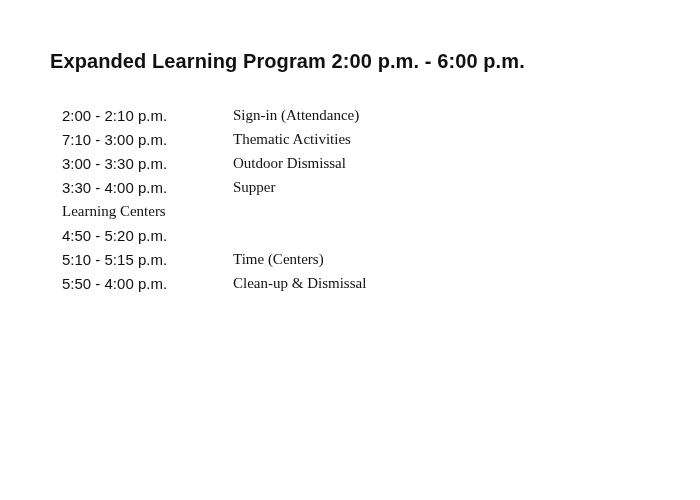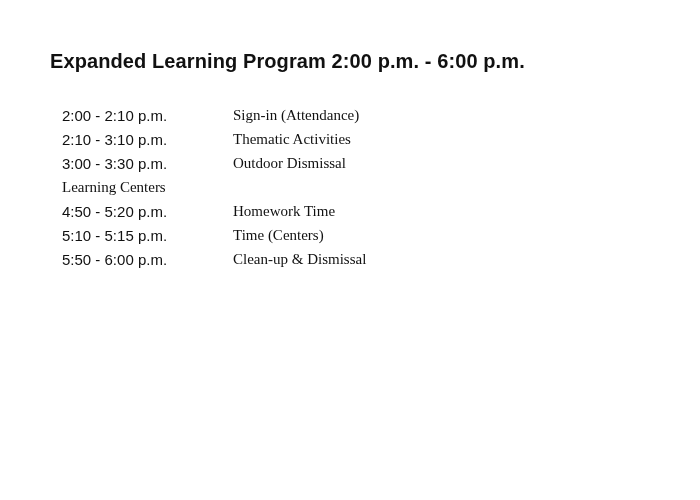--- a/index.html
+++ b/index.html
@@ -52,36 +52,39 @@
 
 <div class="page">
   <h1 class="doc-title">Expanded Learning Program 2:00 p.m. - 6:00 p.m.</h1>
 
   <div class="schedule">
       <div class="row">
         <div class="time">2:00 - 2:10 p.m.</div>
         <div class="activity">Sign-in (Attendance)</div>
       </div>
       <div class="row">
-        <div class="time">2:10 - 3:10 p.m.</div>
+        <div class="time">7:10 - 3:00 p.m.</div>
         <div class="activity">Thematic Activities</div>
       </div>
       <div class="row">
         <div class="time">3:00 - 3:30 p.m.</div>
         <div class="activity">Outdoor Dismissal</div>
       </div>
       <div class="row">
+        <div class="time">3:30 - 4:00 p.m.</div>
+        <div class="activity">Supper</div>
+      </div>
+      <div class="row">
         <div class="activity">Learning Centers</div>
       </div>
       <div class="row">
         <div class="time">4:50 - 5:20 p.m.</div>
-        <div class="activity">Homework Time</div>
       </div>
       <div class="row">
         <div class="time">5:10 - 5:15 p.m.</div>
         <div class="activity">Time (Centers)</div>
       </div>
       <div class="row">
-        <div class="time">5:50 - 6:00 p.m.</div>
+        <div class="time">5:50 - 4:00 p.m.</div>
         <div class="activity">Clean-up &amp; Dismissal</div>
       </div>
     </div>
 </div>
 
 </body></html>

